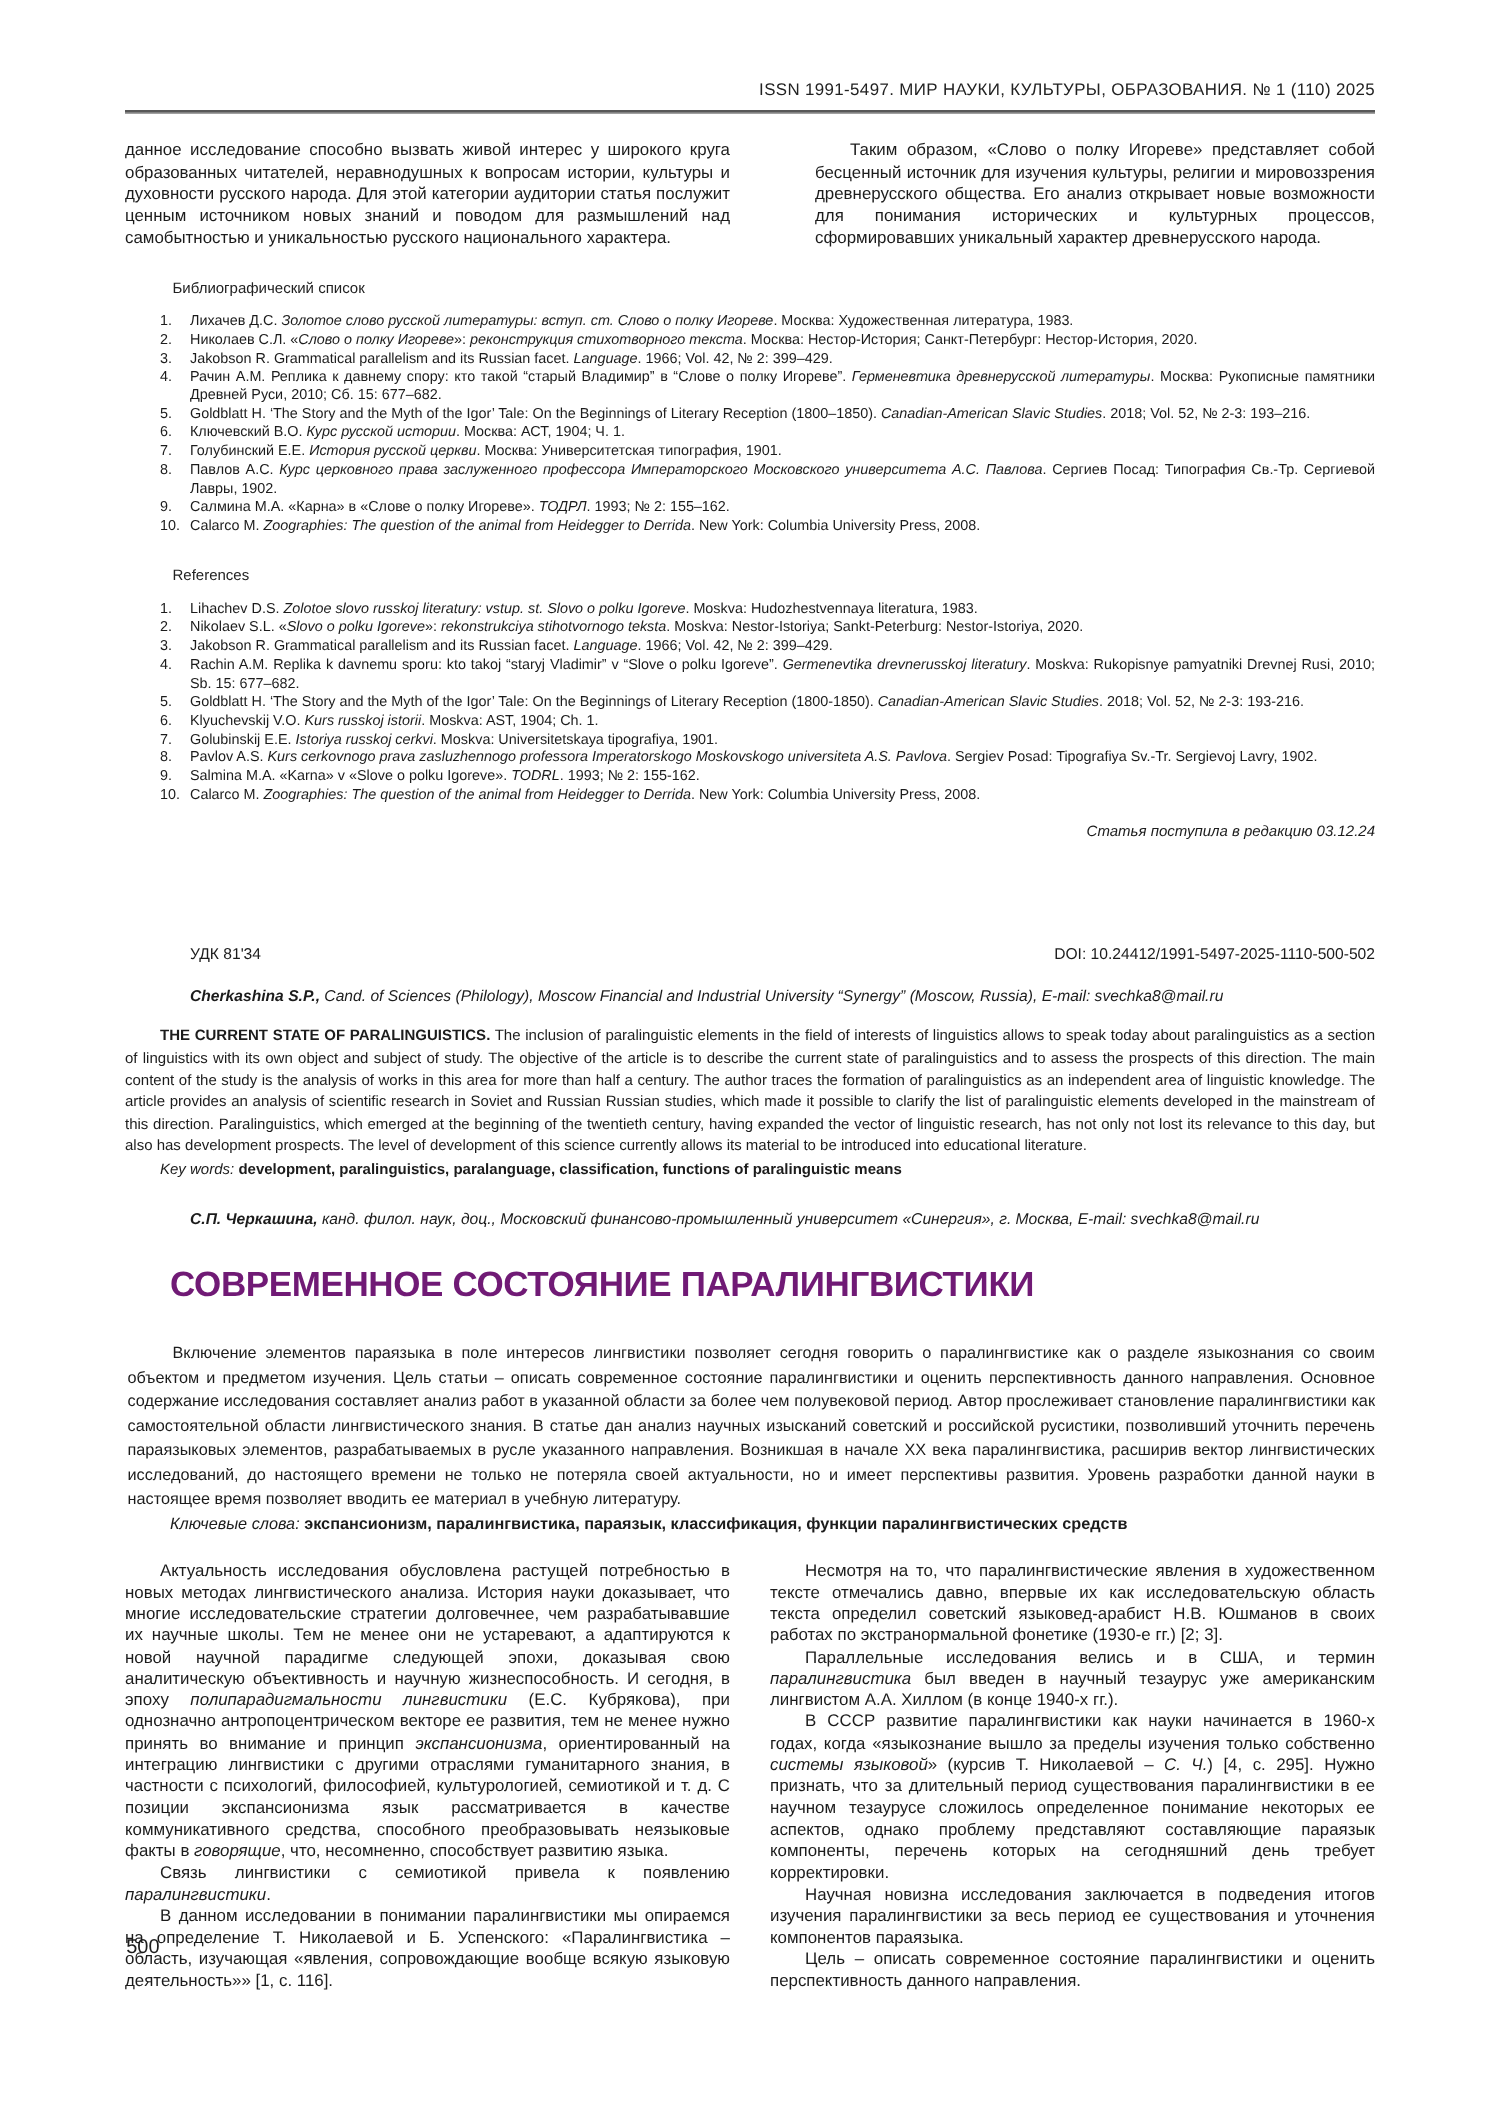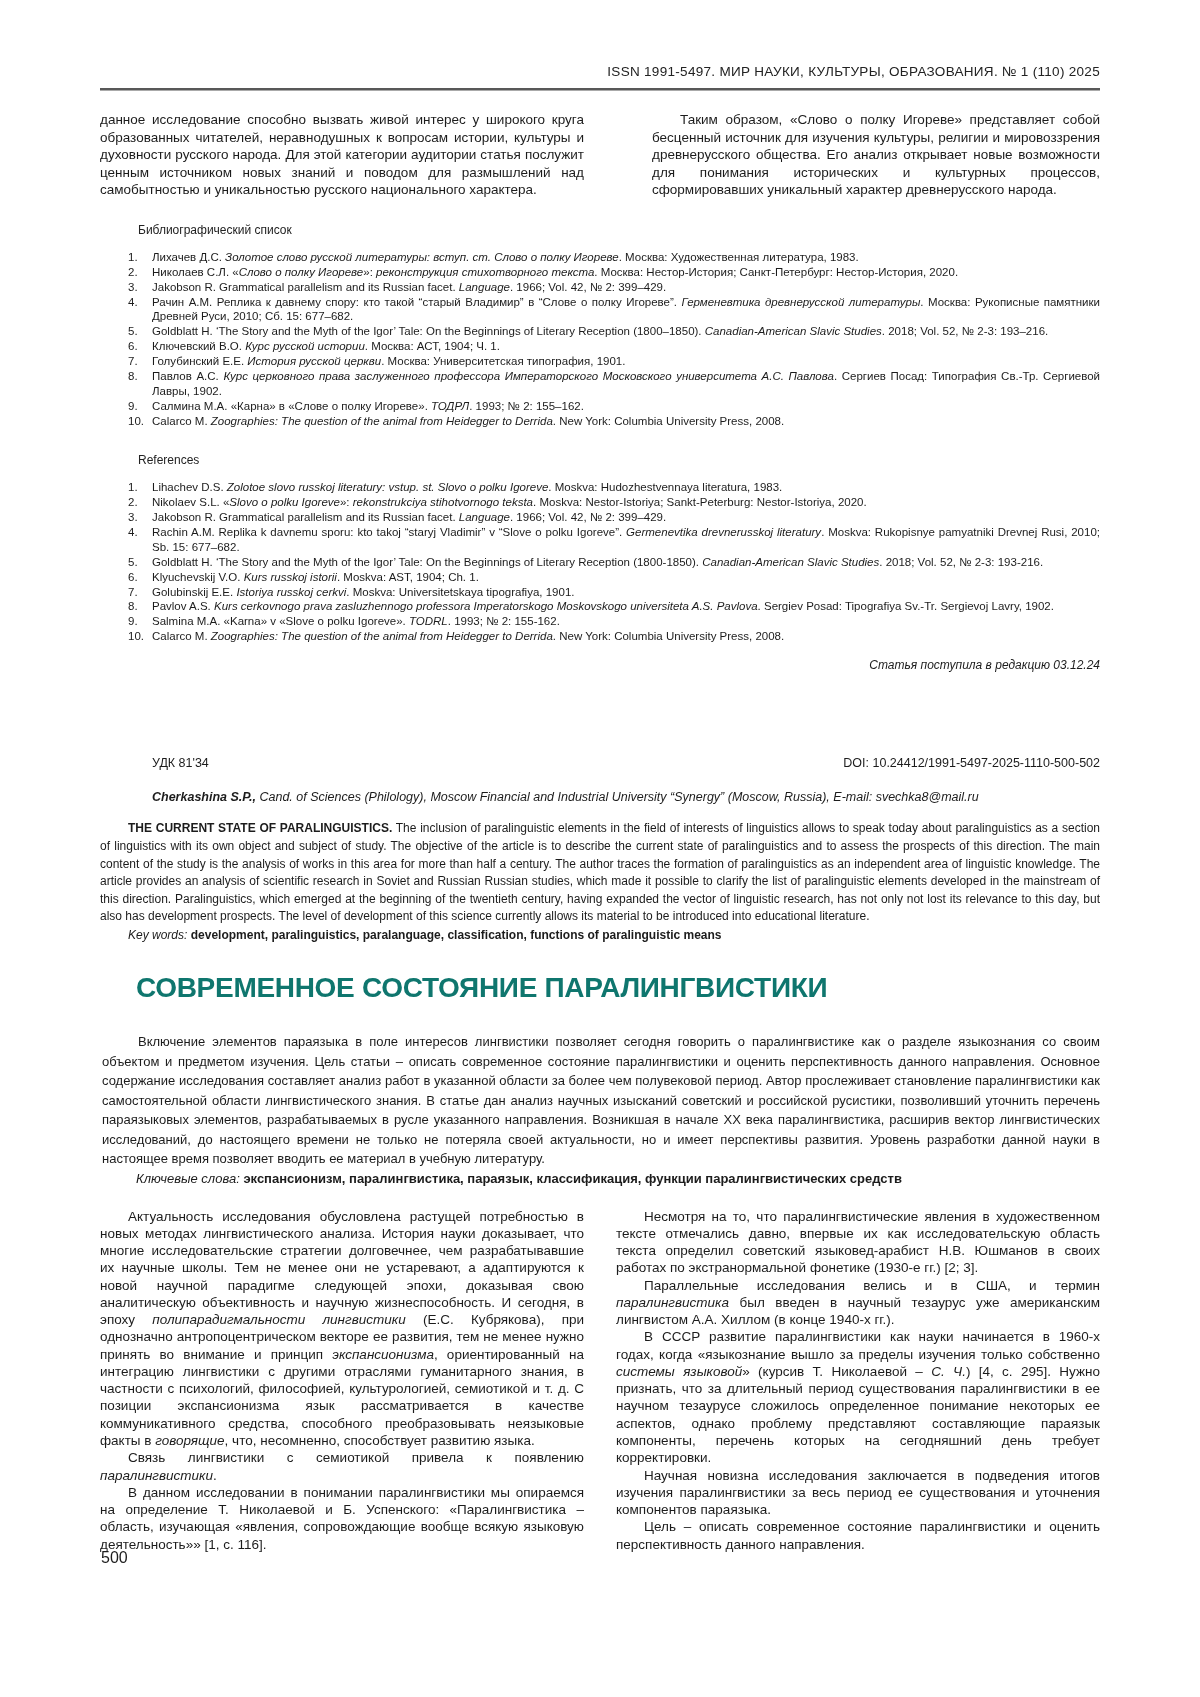--- a/index.html
+++ b/index.html
@@ -95,21 +95,21 @@
     font-size: 12px;
     text-indent: 28px;
   }
   .author-line.ru { margin-top: 26px; }
 
   .article-title {
     margin: 30px 0 0 36px;
     font-size: 28px;
     font-weight: 700;
     letter-spacing: -0.3px;
-    color: #0f766e;
+    color: #701a75;
   }
   .abstract-ru {
     margin: 28px 0 0 2px;
     font-size: 13px;
     line-height: 1.5;
     text-align: justify;
     text-indent: 36px;
   }
   .keywords-line.ru { font-size: 13px; margin-top: 2px; text-indent: 36px; }
 
@@ -176,20 +176,21 @@
   <div class="udc-row">
     <span>УДК 81'34</span>
     <span>DOI: 10.24412/1991-5497-2025-1110-500-502</span>
   </div>
 
   <p class="author-line en"><b>Cherkashina S.P.,</b> Cand. of Sciences (Philology), Moscow Financial and Industrial University “Synergy” (Moscow, Russia), E-mail: svechka8@mail.ru</p>
 
   <p class="abstract-en"><b>THE CURRENT STATE OF PARALINGUISTICS.</b> The inclusion of paralinguistic elements in the field of interests of linguistics allows to speak today about paralinguistics as a section of linguistics with its own object and subject of study. The objective of the article is to describe the current state of paralinguistics and to assess the prospects of this direction. The main content of the study is the analysis of works in this area for more than half a century. The author traces the formation of paralinguistics as an independent area of linguistic knowledge. The article provides an analysis of scientific research in Soviet and Russian Russian studies, which made it possible to clarify the list of paralinguistic elements developed in the mainstream of this direction. Paralinguistics, which emerged at the beginning of the twentieth century, having expanded the vector of linguistic research, has not only not lost its relevance to this day, but also has development prospects. The level of development of this science currently allows its material to be introduced into educational literature.</p>
   <p class="keywords-line"><i>Key words:</i> <b>development, paralinguistics, paralanguage, classification, functions of paralinguistic means</b></p>
 
+  <p class="author-line ru"><b>С.П. Черкашина,</b> канд. филол. наук, доц., Московский финансово-промышленный университет «Синергия», г. Москва, E-mail: svechka8@mail.ru</p>
 
   <h1 class="article-title">СОВРЕМЕННОЕ СОСТОЯНИЕ ПАРАЛИНГВИСТИКИ</h1>
 
   <p class="abstract-ru">Включение элементов параязыка в поле интересов лингвистики позволяет сегодня говорить о паралингвистике как о разделе языкознания со своим объектом и предметом изучения. Цель статьи – описать современное состояние паралингвистики и оценить перспективность данного направления. Основное содержание исследования составляет анализ работ в указанной области за более чем полувековой период. Автор прослеживает становление паралингвистики как самостоятельной области лингвистического знания. В статье дан анализ научных изысканий советский и российской русистики, позволивший уточнить перечень параязыковых элементов, разрабатываемых в русле указанного направления. Возникшая в начале XX века паралингвистика, расширив вектор лингвистических исследований, до настоящего времени не только не потеряла своей актуальности, но и имеет перспективы развития. Уровень разработки данной науки в настоящее время позволяет вводить ее материал в учебную литературу.</p>
   <p class="keywords-line ru"><i>Ключевые слова:</i> <b>экспансионизм, паралингвистика, параязык, классификация, функции паралингвистических средств</b></p>
 
   <section class="twocol article-body">
     <div class="col">
         <p>Актуальность исследования обусловлена растущей потребностью в новых методах лингвистического анализа. История науки доказывает, что многие исследовательские стратегии долговечнее, чем разрабатывавшие их научные школы. Тем не менее они не устаревают, а адаптируются к новой научной парадигме следующей эпохи, доказывая свою аналитическую объективность и научную жизнеспособность. И сегодня, в эпоху <i>полипарадигмальности лингвистики</i> (Е.С. Кубрякова), при однозначно антропоцентрическом векторе ее развития, тем не менее нужно принять во внимание и принцип <i>экспансионизма</i>, ориентированный на интеграцию лингвистики с другими отраслями гуманитарного знания, в частности с психологий, философией, культурологией, семиотикой и т. д. С позиции экспансионизма язык рассматривается в качестве коммуникативного средства, способного преобразовывать неязыковые факты в <i>говорящие</i>, что, несомненно, способствует развитию языка.</p>
         <p>Связь лингвистики с семиотикой привела к появлению <i>паралингвистики</i>.</p>

